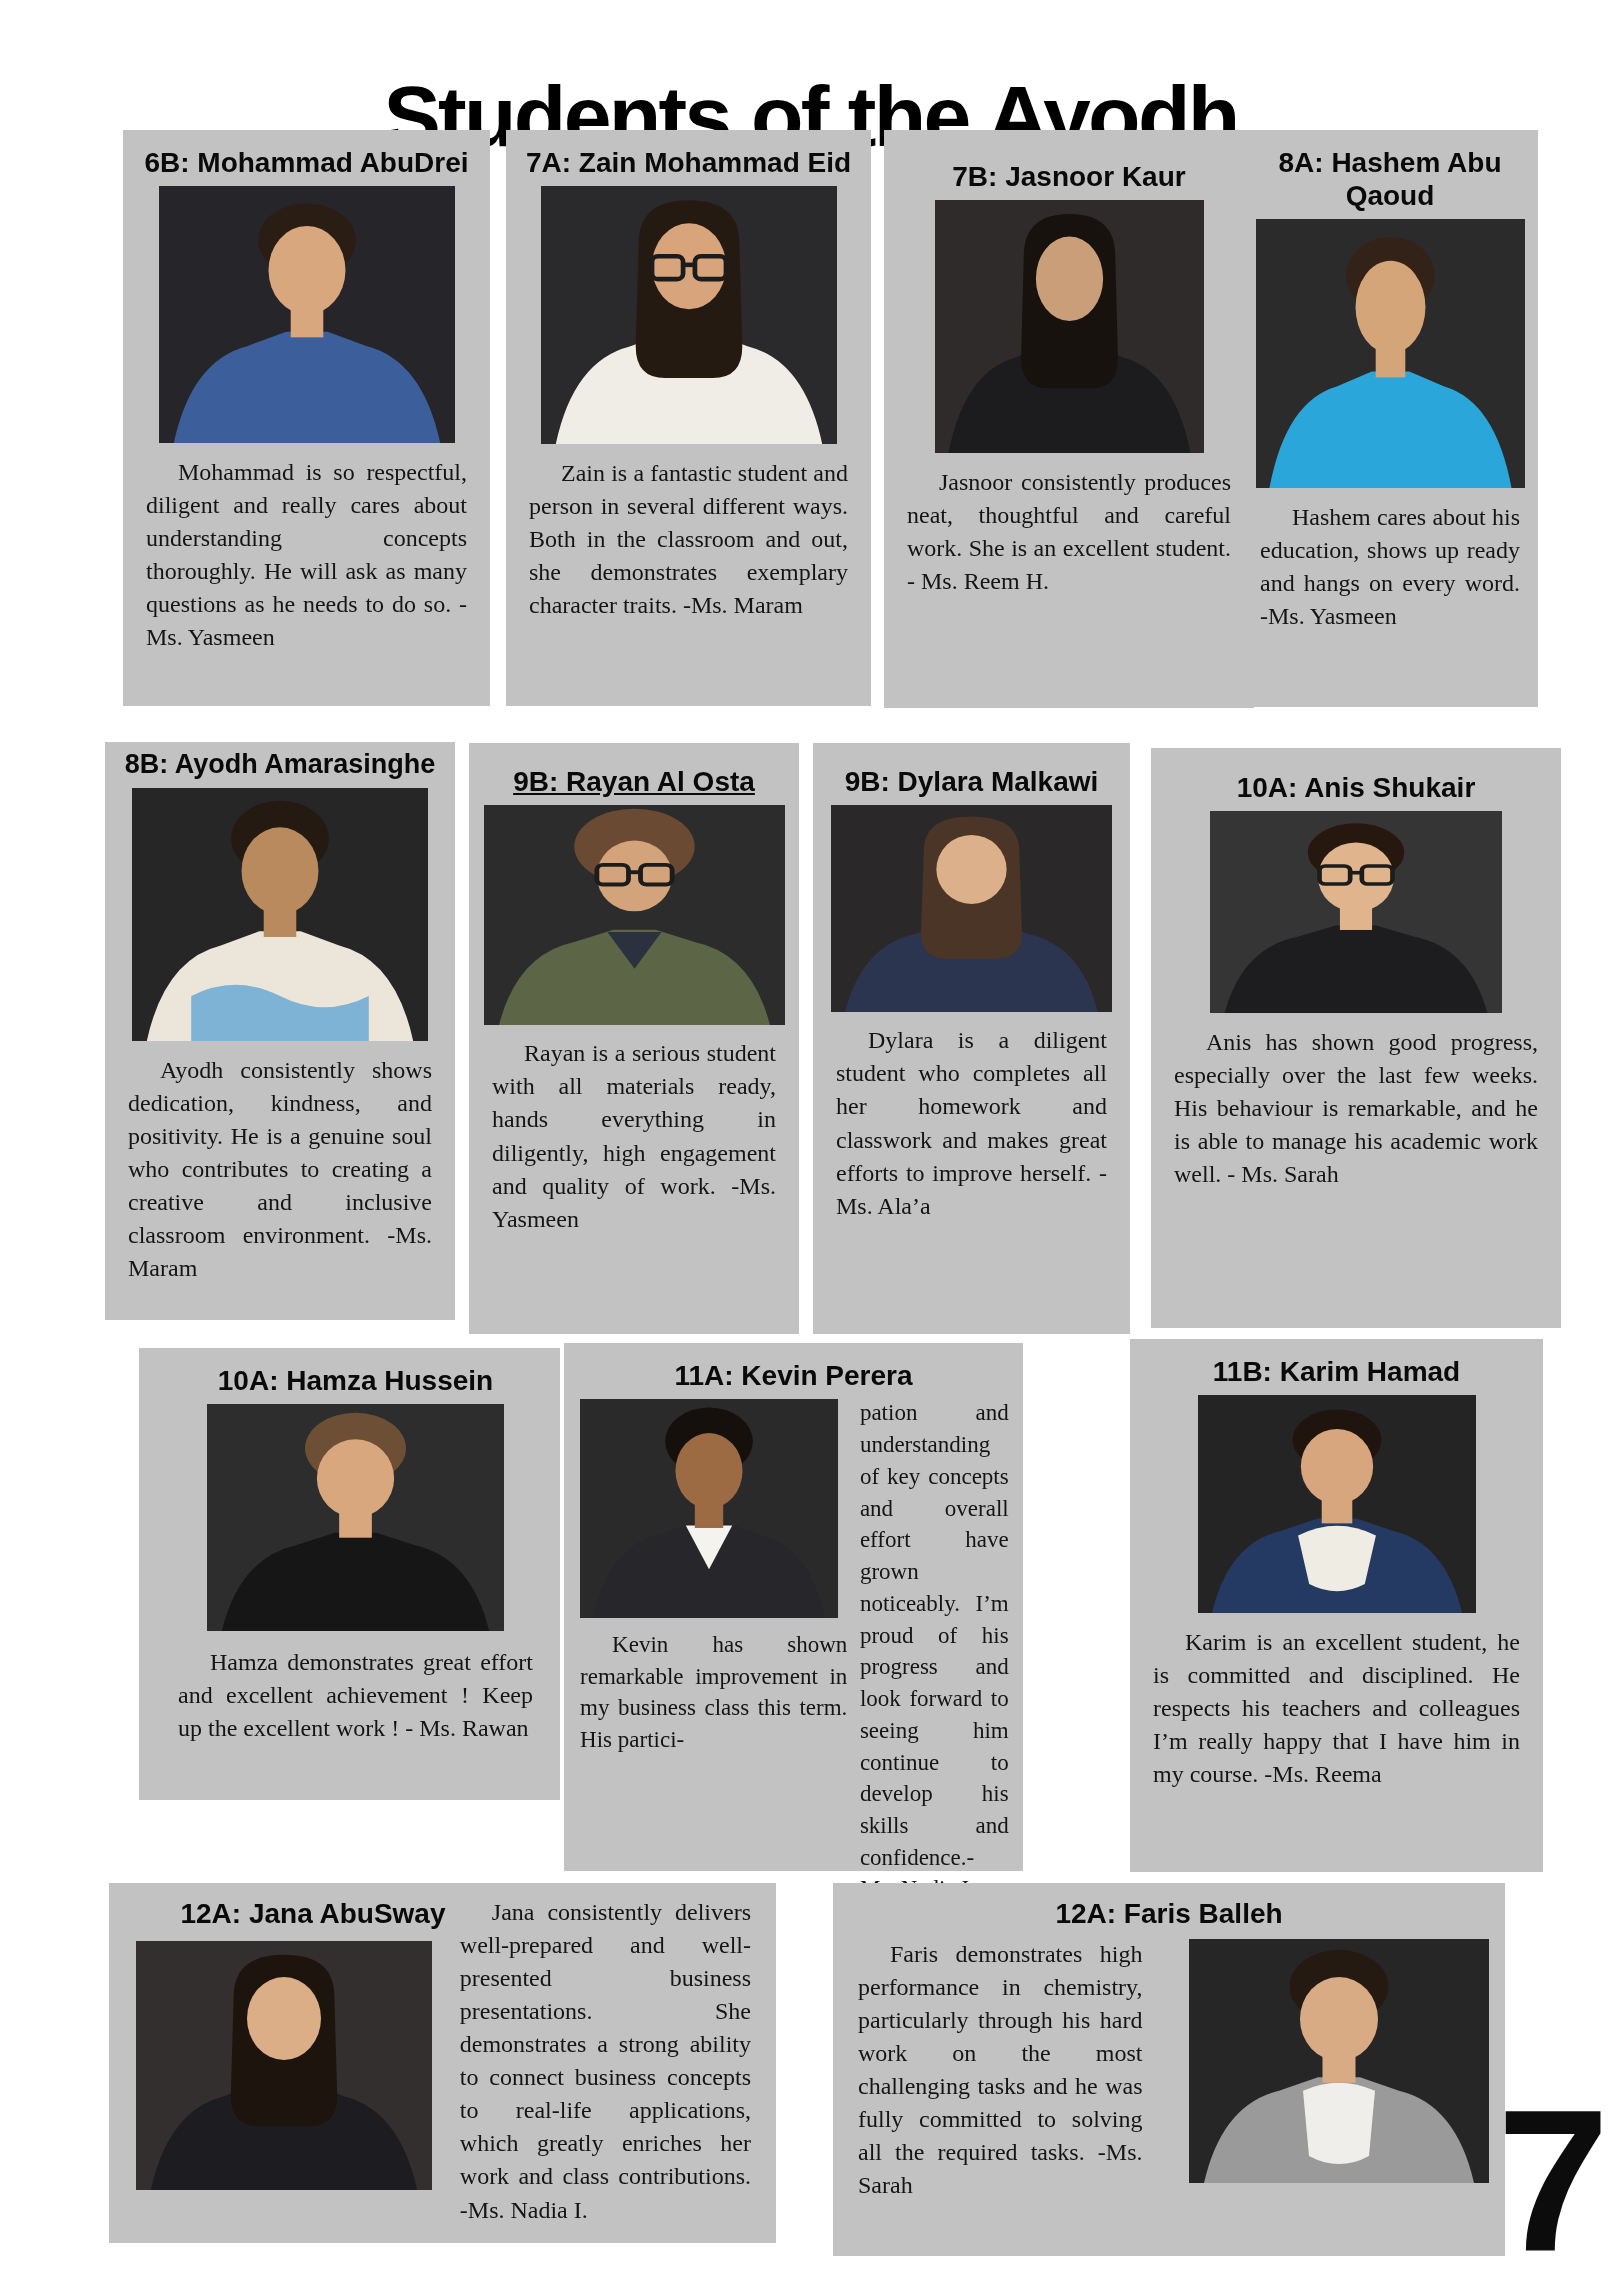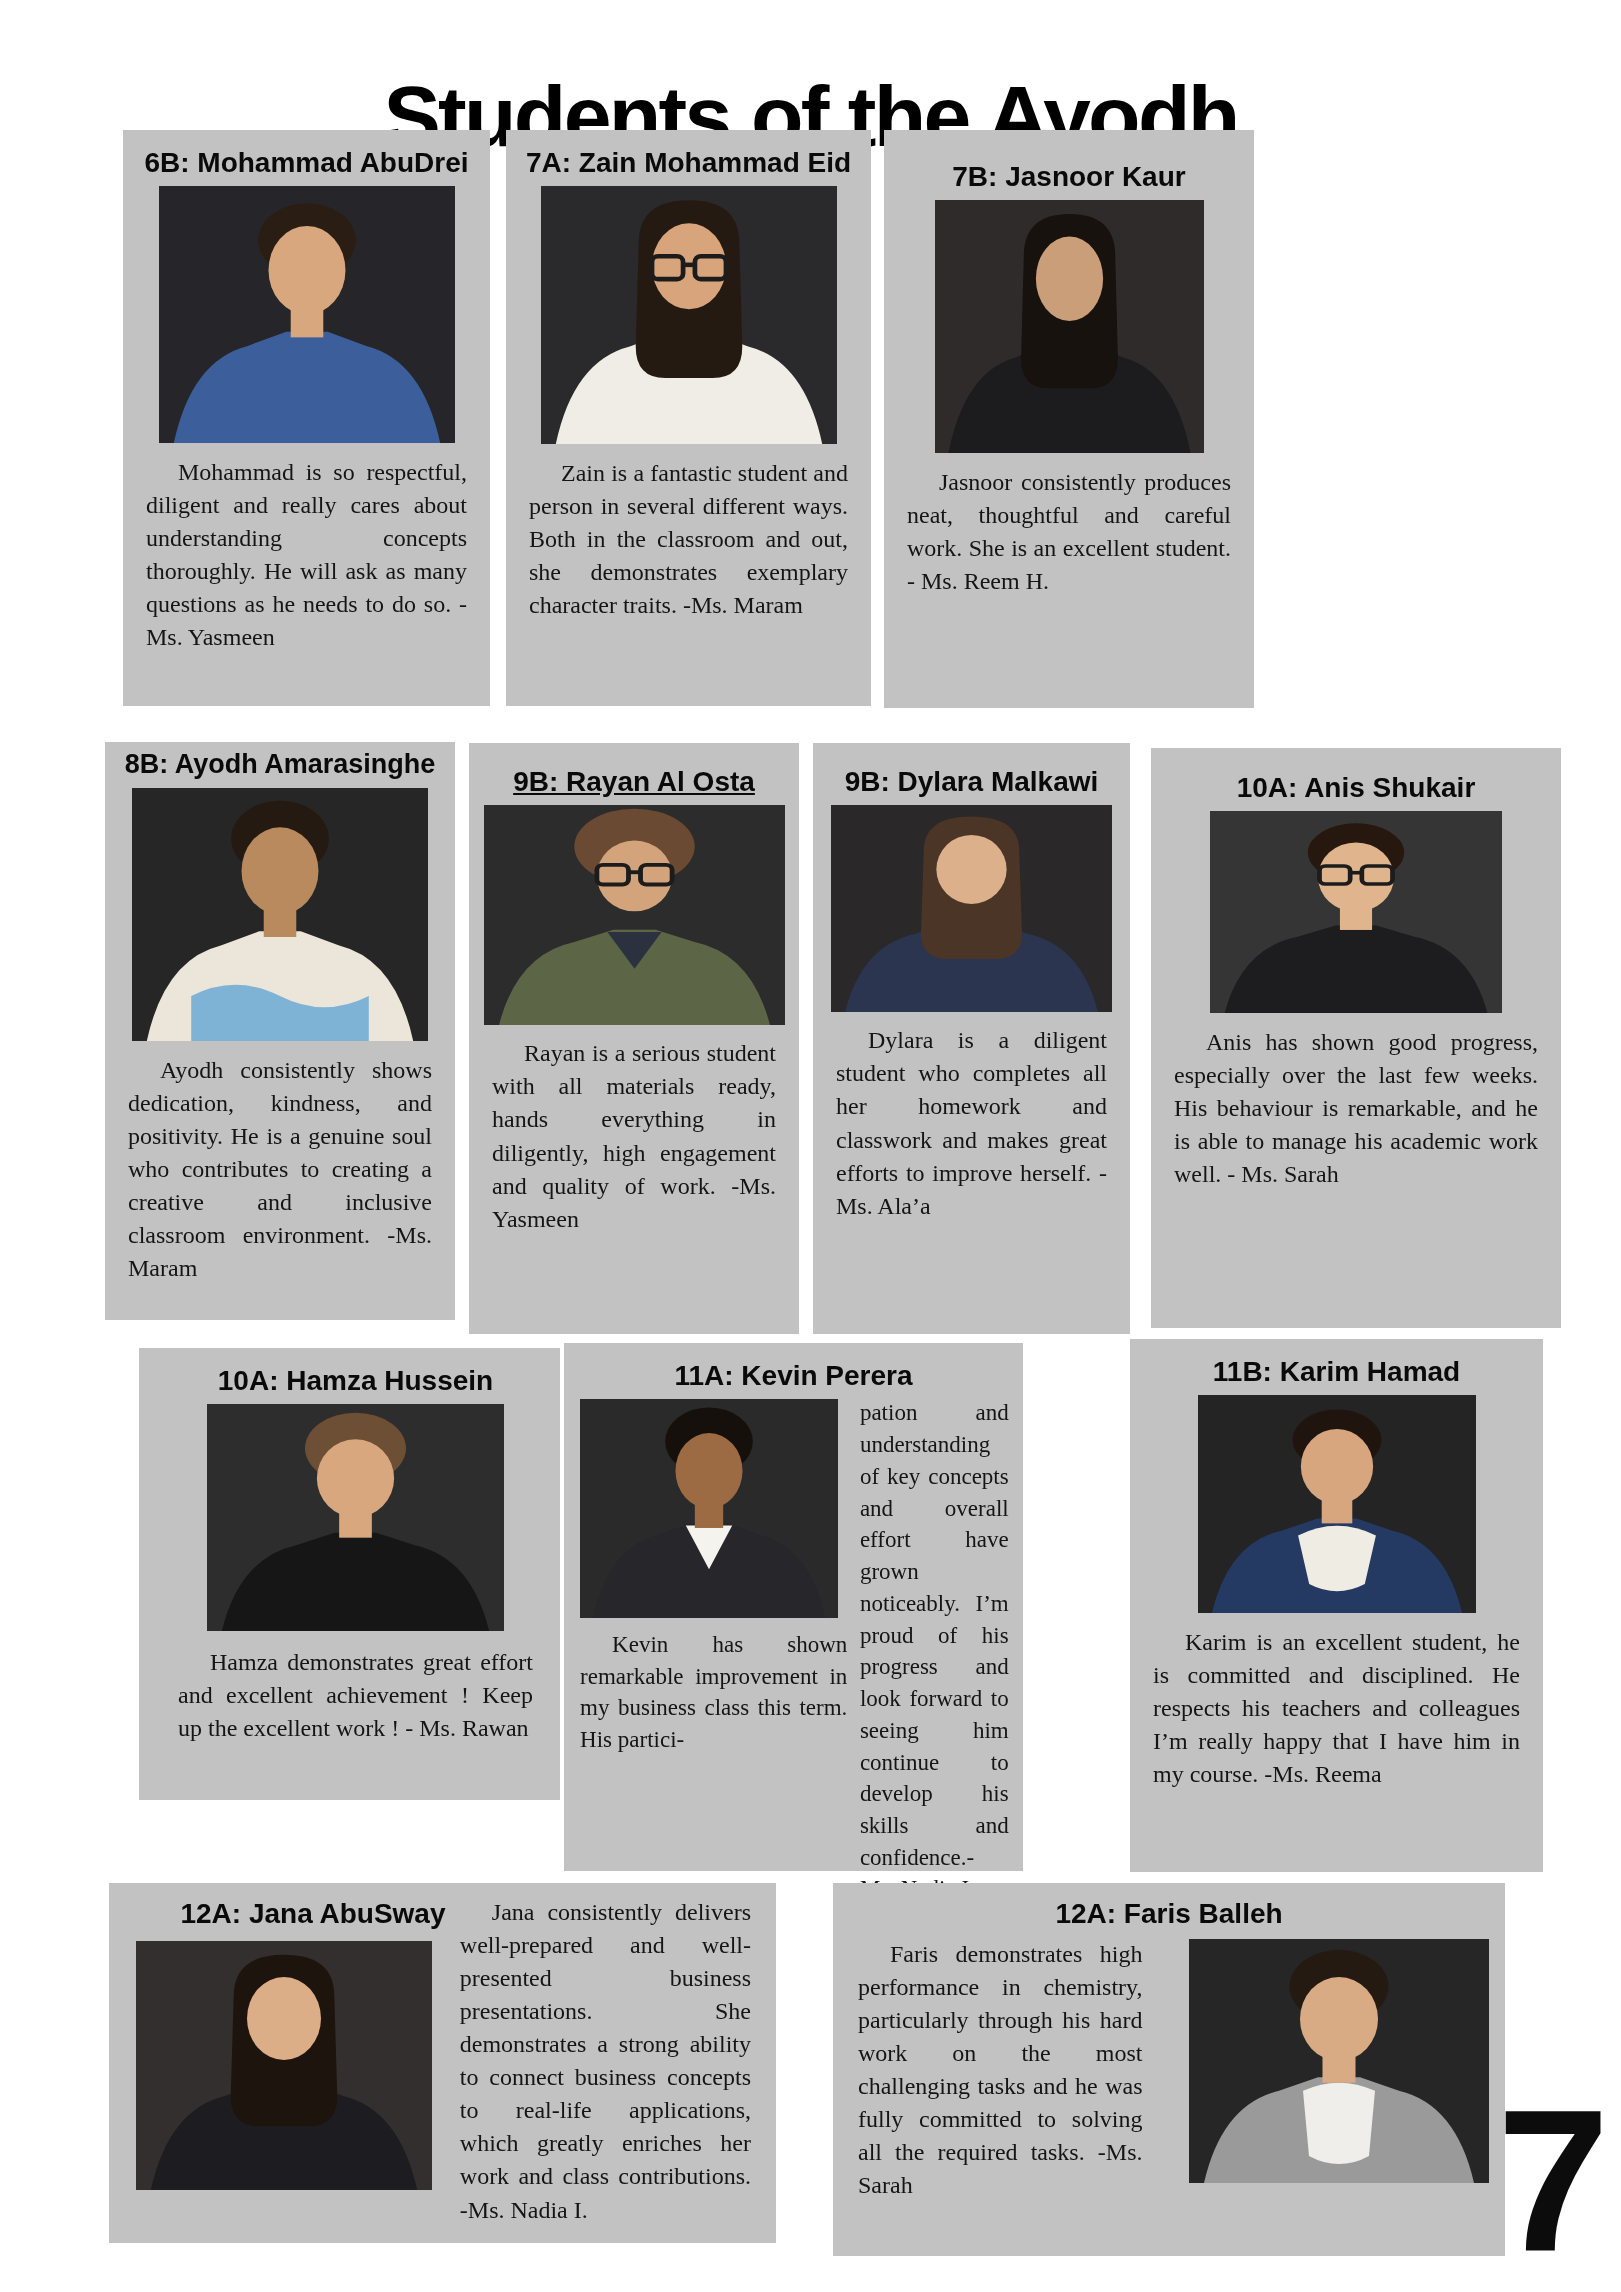--- a/index.html
+++ b/index.html
@@ -93,20 +93,31 @@
     <h2 class="ctitle">7B: Jasnoor Kaur</h2>
     <svg class="photo" viewBox="0 0 100 90" preserveAspectRatio="none" role="img">
       <rect x="0" y="0" width="100" height="90" fill="#2e2b2a"></rect>
       <path d="M5,90 Q11,61 30,56 L43,51 L57,51 L70,56 Q89,61 95,90 Z" fill="#1c1c1e"></path>
       <path d="M33,20 Q33,5 50,5 Q67,5 67,20 L68,56 Q68,67 58,67 L42,67 Q32,67 32,56 Z" fill="#17120e"></path>
       <ellipse cx="50" cy="28" rx="12.5" ry="15" fill="#c99e78"></ellipse>
     </svg>
     <p class="quote">Jasnoor consistently produces neat, thoughtful and careful work. She is an excellent student. - Ms. Reem H.</p>
   </section>
 
+  <section class="card" id="c4">
+    <h2 class="ctitle">8A: Hashem Abu Qaoud</h2>
+    <svg class="photo" viewBox="0 0 100 90" preserveAspectRatio="none" role="img">
+      <rect x="0" y="0" width="100" height="90" fill="#2b2b2b"></rect>
+      <path d="M5,90 Q11,61 30,56 L43,51 L57,51 L70,56 Q89,61 95,90 Z" fill="#2aa6db"></path>
+      <rect x="44.5" y="38" width="11" height="15" fill="#d4a578"></rect>
+      <ellipse cx="50" cy="19" rx="16.5" ry="13" fill="#332217"></ellipse>
+      <ellipse cx="50" cy="29.5" rx="13" ry="15.5" fill="#d4a578"></ellipse>
+    </svg>
+    <p class="quote">Hashem cares about his education, shows up ready and hangs on every word. -Ms. Yasmeen</p>
+  </section>
 
   <section class="card" id="c5">
     <h2 class="ctitle">8B: Ayodh Amarasinghe</h2>
     <svg class="photo" viewBox="0 0 100 90" preserveAspectRatio="none" role="img">
       <rect x="0" y="0" width="100" height="90" fill="#262626"></rect>
       <path d="M5,90 Q11,61 30,56 L43,51 L57,51 L70,56 Q89,61 95,90 Z" fill="#ebe6d9"></path>
       <path d="M20,74 Q35,66 50,74 Q65,82 80,74 L80,90 L20,90 Z" fill="#7fb3d5"></path>
       <rect x="44.5" y="38" width="11" height="15" fill="#b98a5e"></rect>
       <ellipse cx="50" cy="18" rx="16.5" ry="13.5" fill="#241a12"></ellipse>
       <ellipse cx="50" cy="29.5" rx="13" ry="15.5" fill="#b98a5e"></ellipse>

